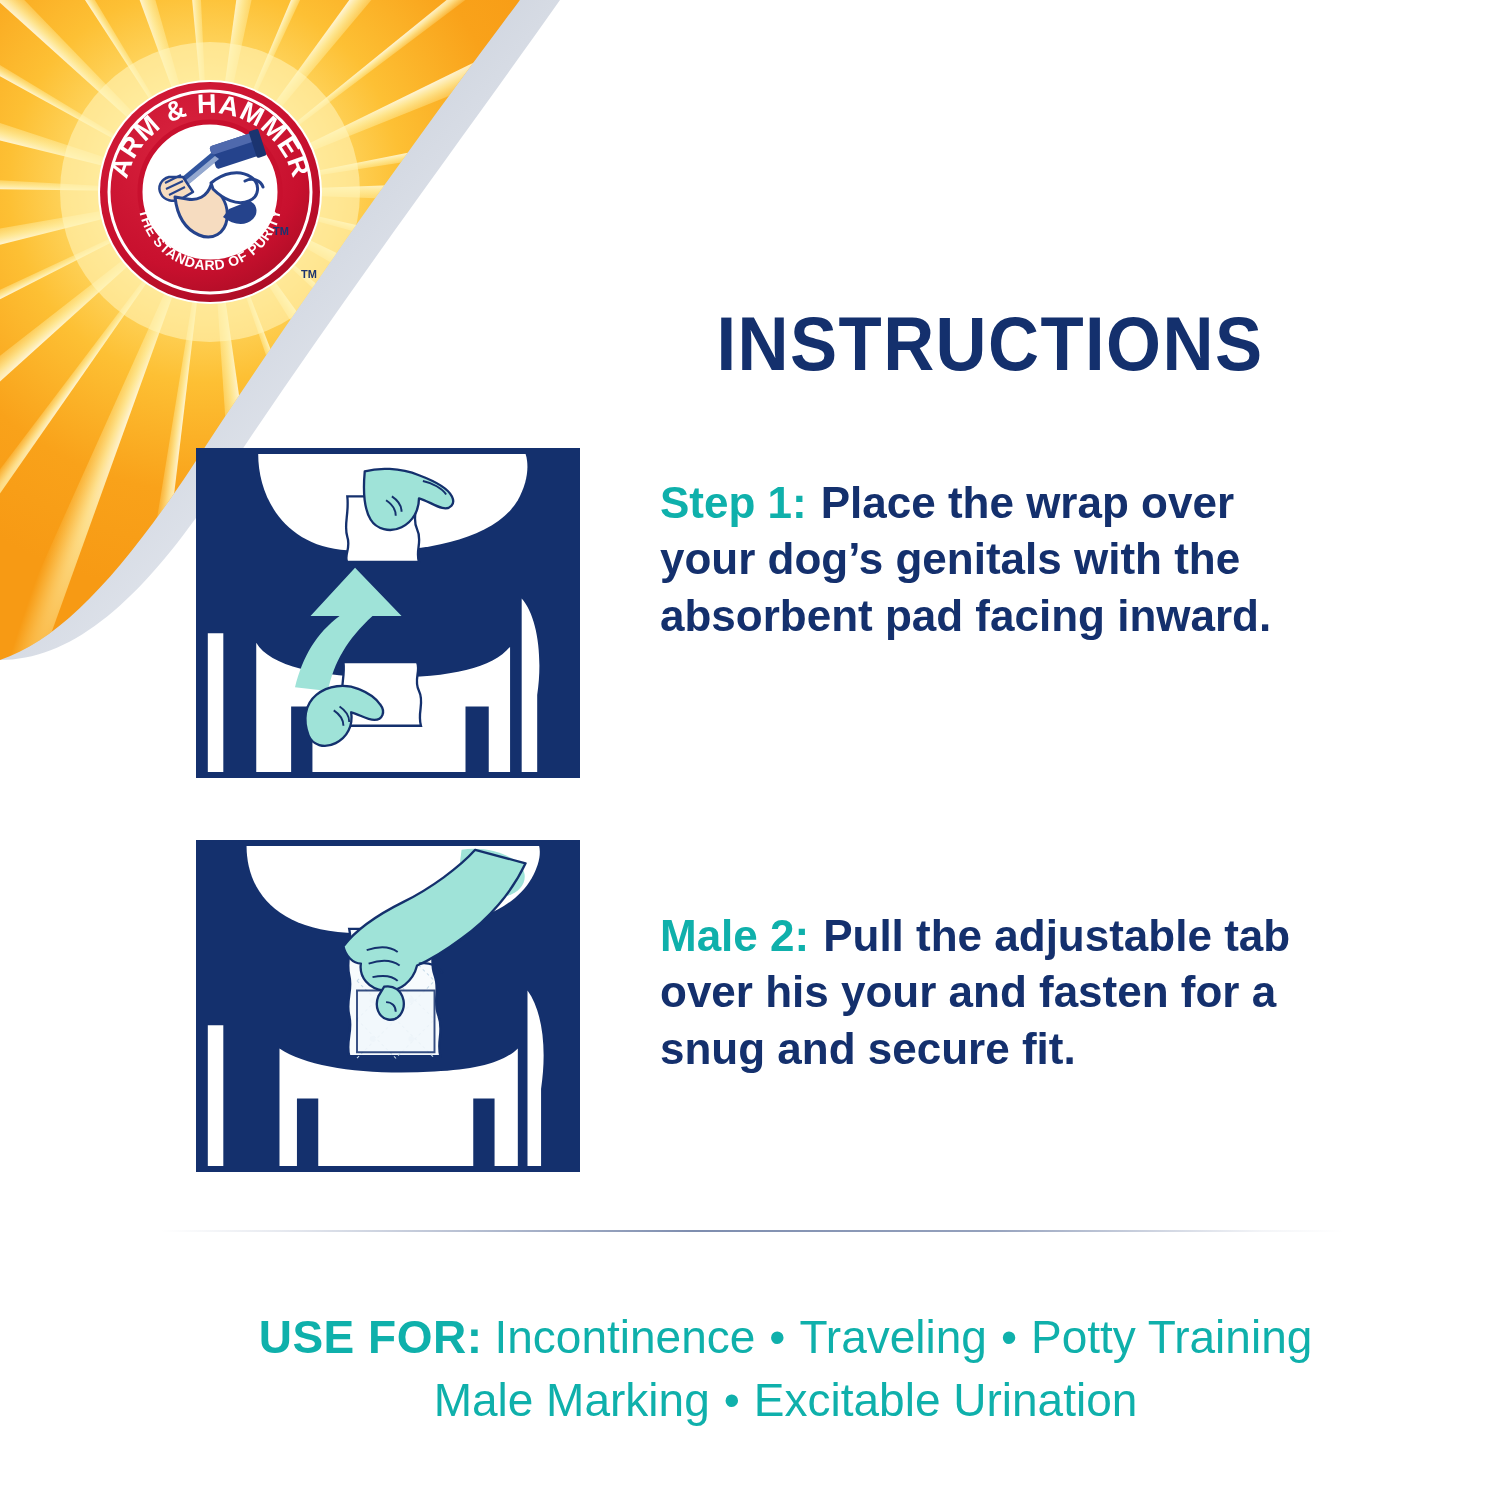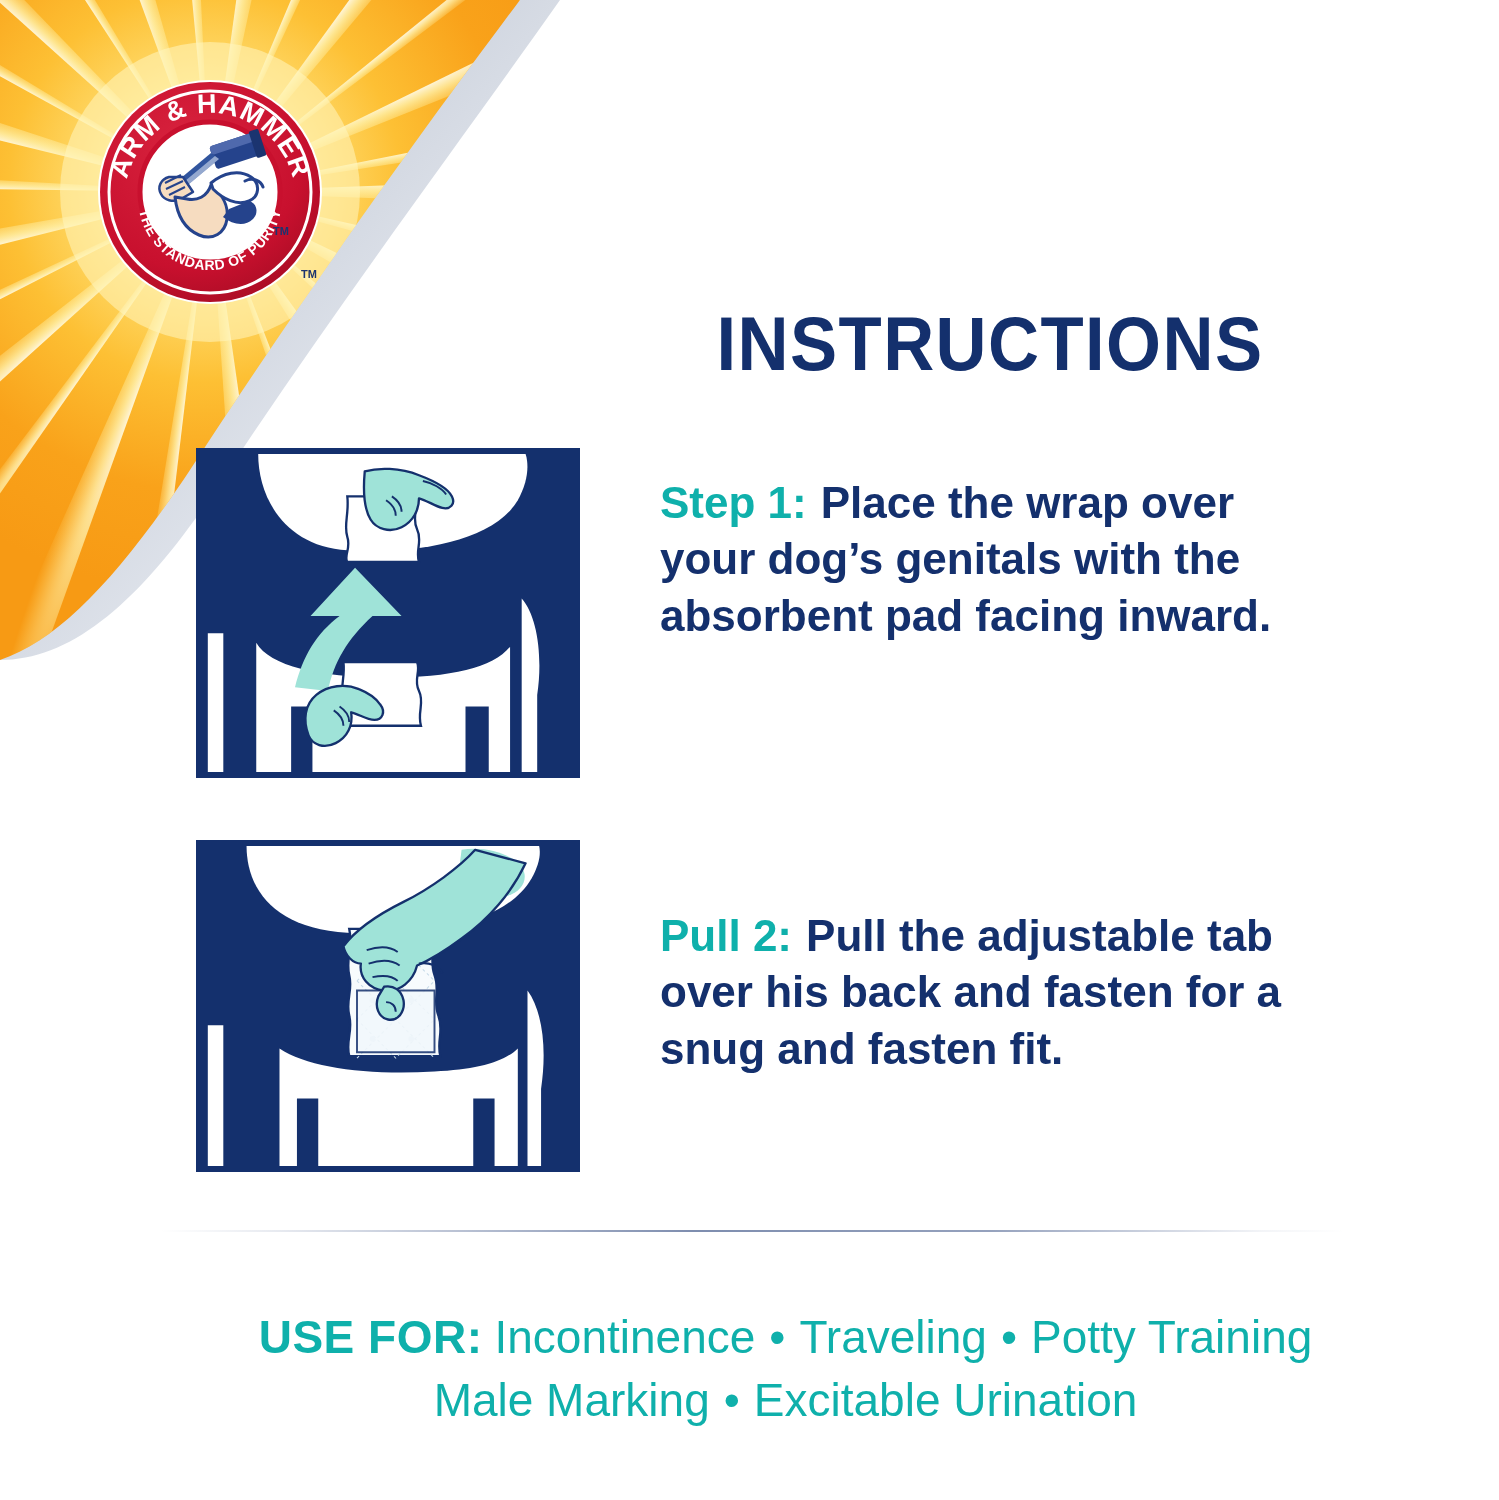--- a/index.html
+++ b/index.html
@@ -367,21 +367,21 @@
         <path d="M188,146 C198,144 206,150 208,160 C210,172 202,182 192,180
                  C182,178 178,166 182,156 Z" fill="#9fe3d8" stroke="#14306d" stroke-width="2.4"></path>
         <path d="M190,162 C196,162 200,166 200,172" stroke="#14306d" stroke-width="2" fill="none"></path>
 
         <path d="M224,122 C234,120 244,124 248,132" stroke="#14306d" stroke-width="2.4" fill="none"></path>
       </g>
     </svg>
   </div>
 
   <div class="steptext" id="step-2-text">
-    <span class="step-label">Pull 2:</span><span class="step-body">Pull the adjustable tab over his back and fasten for a snug and fasten fit.</span>
+    <span class="step-label">Male 2:</span><span class="step-body">Pull the adjustable tab over his your and fasten for a snug and secure fit.</span>
   </div>
 
   <div class="divider"></div>
 
   <div class="usefor">
     <div class="usefor-line">
       <span class="usefor-label">USE FOR:</span><span class="usefor-item">Incontinence</span><span class="usefor-sep">•</span><span class="usefor-item">Traveling</span><span class="usefor-sep">•</span><span class="usefor-item">Potty Training</span>
     </div>
     <div class="usefor-line">
       <span class="usefor-item">Male Marking</span><span class="usefor-sep">•</span><span class="usefor-item">Excitable Urination</span>

